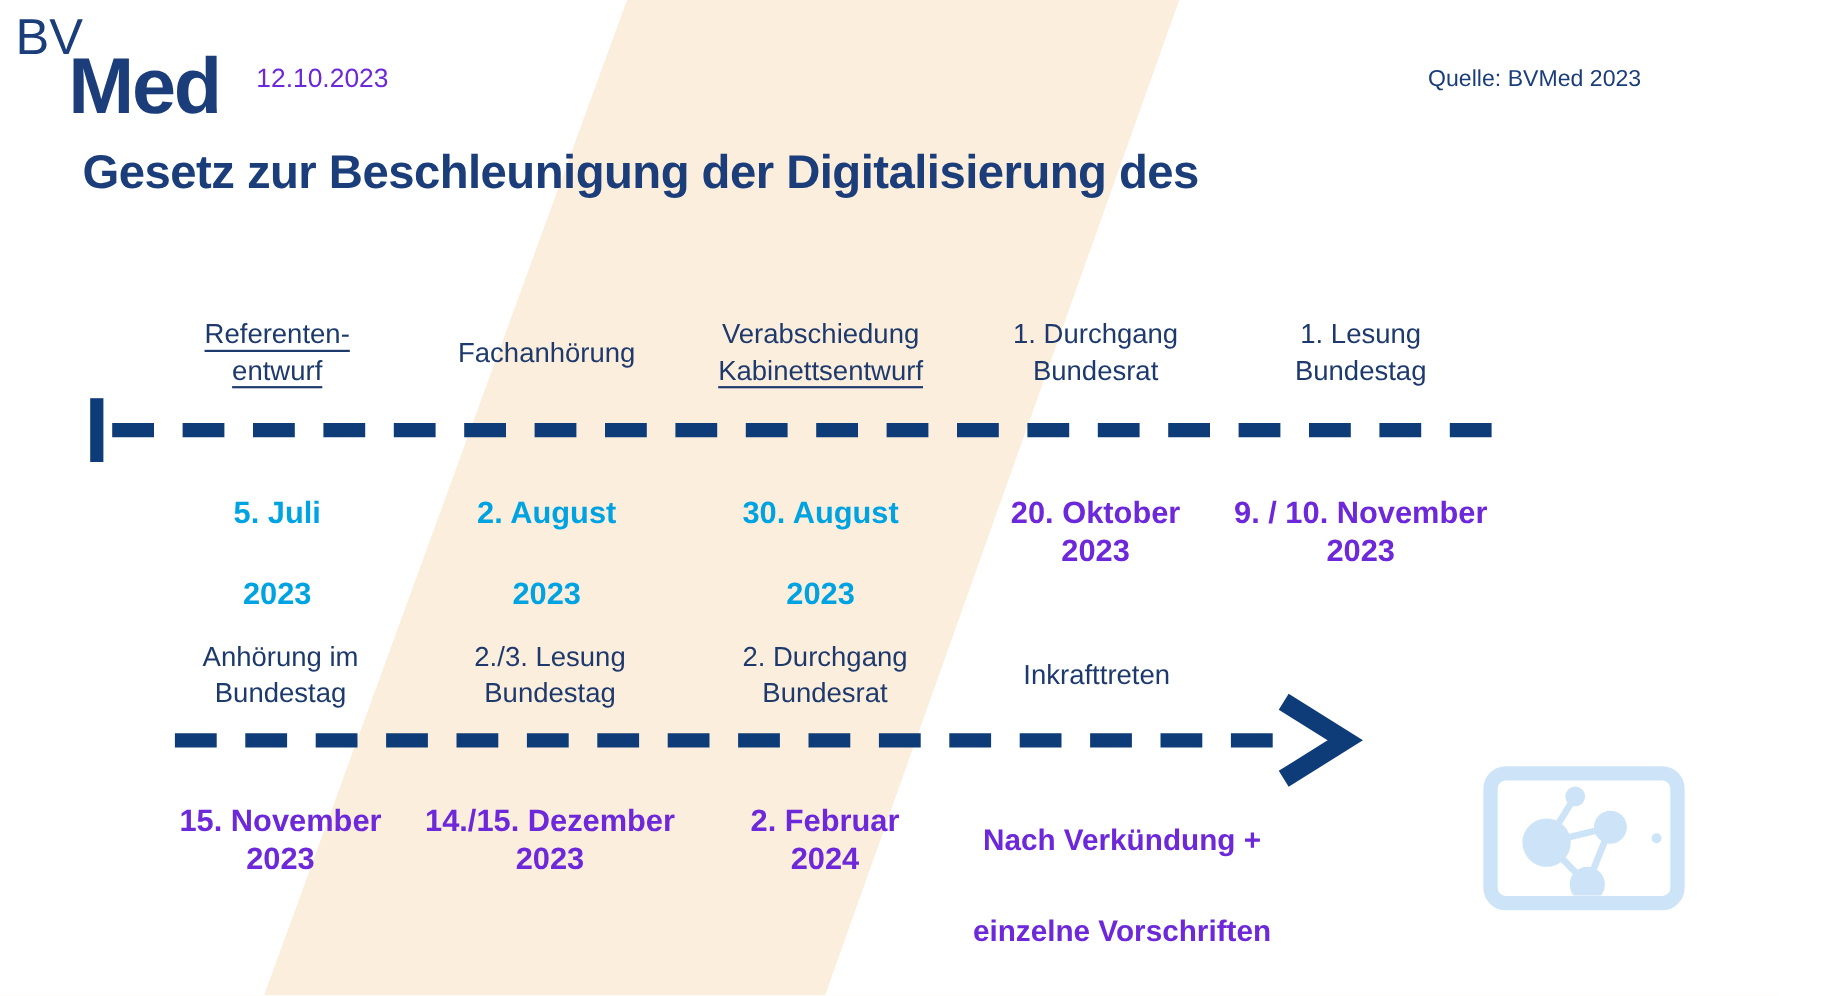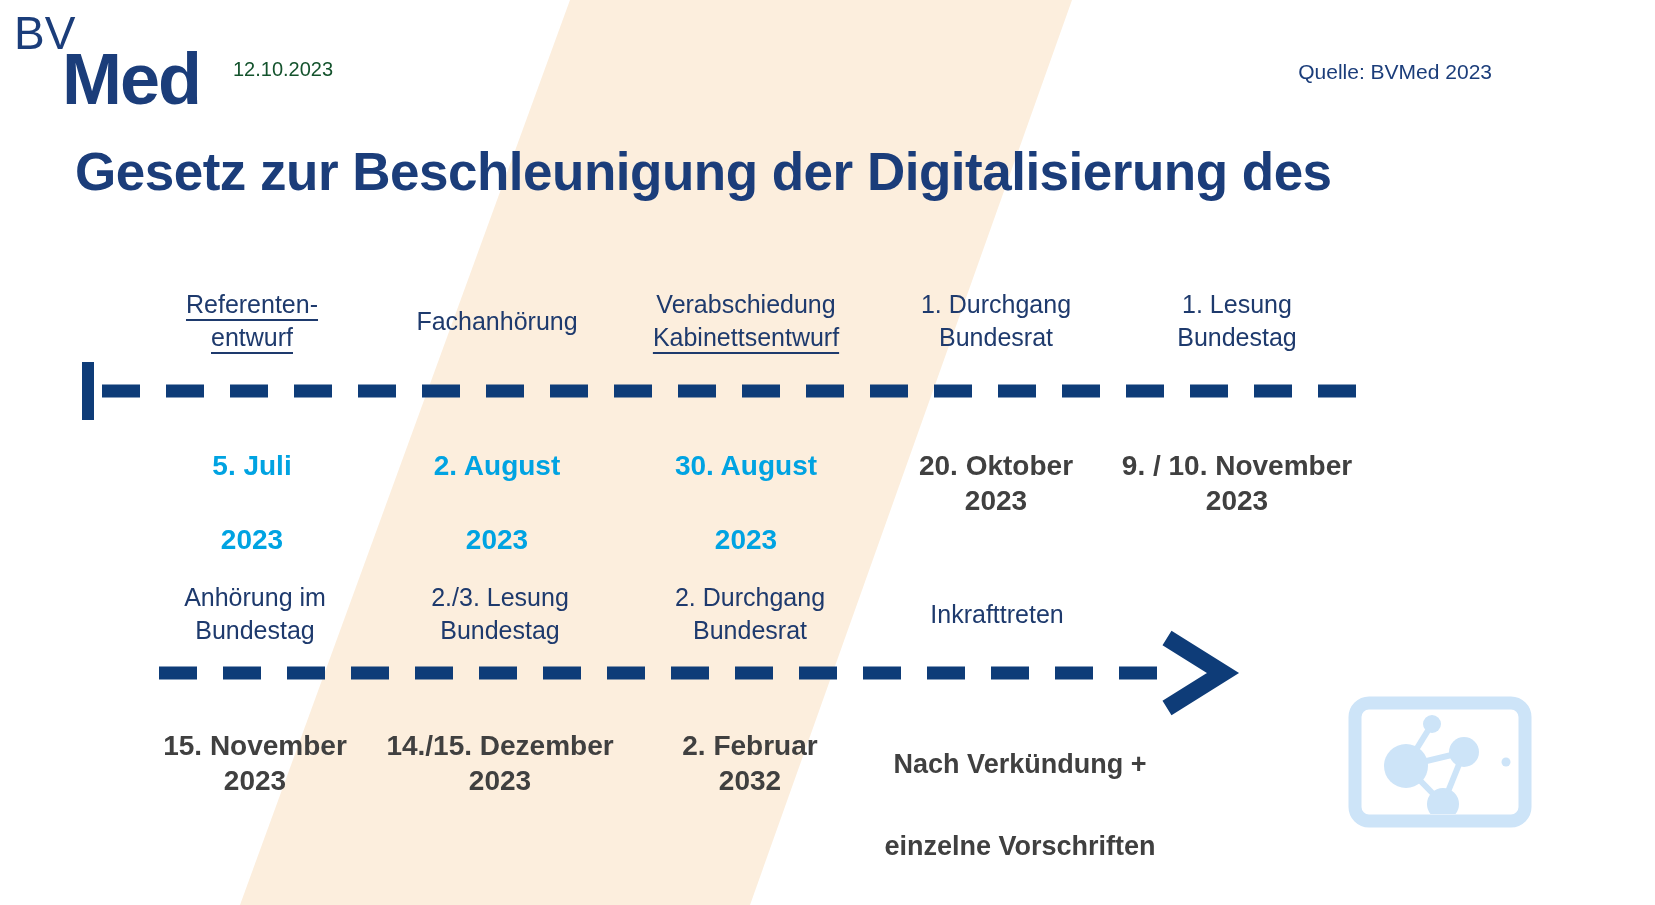--- a/index.html
+++ b/index.html
@@ -9,30 +9,30 @@
   }
   .band{
     position:absolute;inset:0;background:#fceedd;
     clip-path:polygon(570px 0px,1072px 0px,750px 905px,240px 905px);
   }
   .abs{position:absolute;}
   
   .logo{position:absolute;left:14px;top:6px;width:230px;height:100px;}
   .logo-bv{position:absolute;left:0;top:0;font-size:46px;font-weight:500;letter-spacing:0px;color:#1b3d7a;}
   .logo-med{position:absolute;left:48px;top:14px;font-size:72px;font-weight:800;letter-spacing:-2px;color:#1b3d7a;margin-top:18px;}
-  .logo-date{position:absolute;left:233px;top:58px;font-size:20px;color:#14532d;}
+  .logo-date{position:absolute;left:233px;top:58px;font-size:24px;color:#6d28d9;}
   .source{position:absolute;right:163px;top:60px;font-size:21px;color:#1b3d7a;}
   
   .title{position:absolute;left:75px;top:126px;}
-  .title-line{font-size:53px;font-weight:700;line-height:63px;letter-spacing:-0.5px;color:#1b3d7a;white-space:nowrap;margin-top:14px;}
+  .title-line{font-size:43px;font-weight:700;line-height:63px;letter-spacing:-0.5px;color:#1b3d7a;white-space:nowrap;}
   
   .col{position:absolute;display:flex;flex-direction:column;justify-content:center;align-items:center;text-align:center;}
   .label-line{font-size:25px;line-height:33px;color:#1e3a6d;white-space:nowrap;}
   .u{text-decoration:underline;text-underline-offset:6px;text-decoration-thickness:2px;}
-  .date-line{font-size:28px;line-height:35px;font-weight:700;color:#404040;white-space:nowrap;}
+  .date-line{font-size:28px;line-height:35px;font-weight:700;color:#6d28d9;white-space:nowrap;}
   .date-line.sm{font-size:27px;line-height:34px;margin-top:48px;}
   .cyan .date-line{color:#00a3e2;margin-top:39px;}
   svg{display:block;}
 </style>
 </head>
 <body>
 
 <div id="slide">
 
   <div class="band"></div>
@@ -120,21 +120,21 @@
   <div class="col" style="left:120px;top:725px;width:270px;height:76px">
     <div class="date-line">15. November</div>
     <div class="date-line">2023</div>
   </div>
   <div class="col" style="left:365px;top:725px;width:270px;height:76px">
     <div class="date-line">14./15. Dezember</div>
     <div class="date-line">2023</div>
   </div>
   <div class="col" style="left:615px;top:725px;width:270px;height:76px">
     <div class="date-line">2. Februar</div>
-    <div class="date-line">2032</div>
+    <div class="date-line">2024</div>
   </div>
   <div class="col" style="left:860px;top:727px;width:320px;height:108px">
     <div class="date-line sm">Nach Verkündung +</div>
     <div class="date-line sm">einzelne Vorschriften</div>
   </div>
 
   <svg class="abs" style="left:1348px;top:696px" width="184" height="132" viewBox="0 0 184 132">
     <defs>
       <clipPath id="screenclip">
           <rect x="14" y="14" width="128" height="104"></rect>

